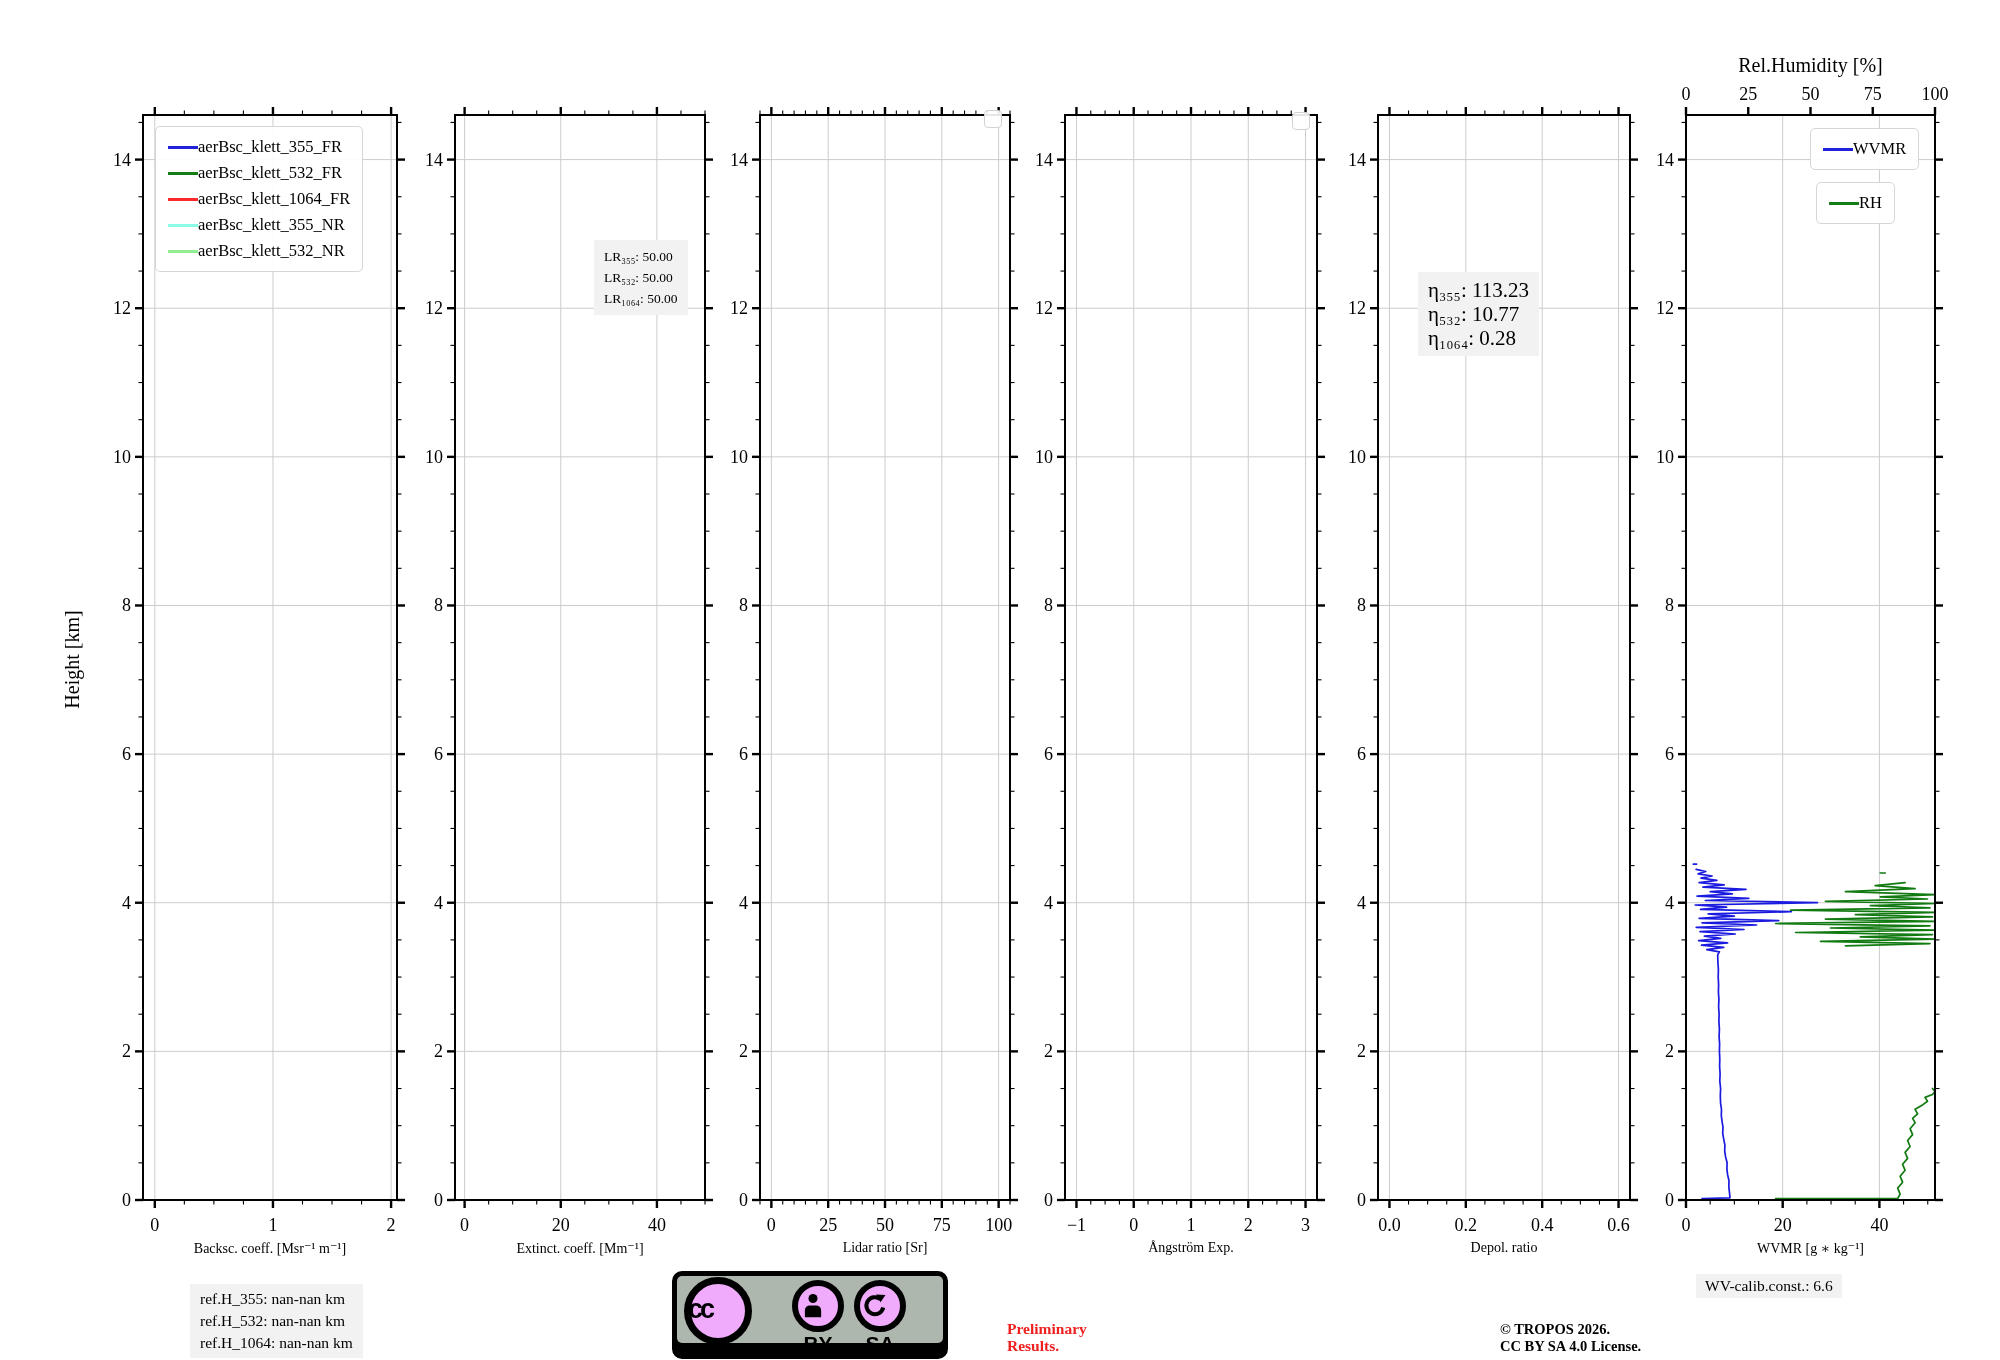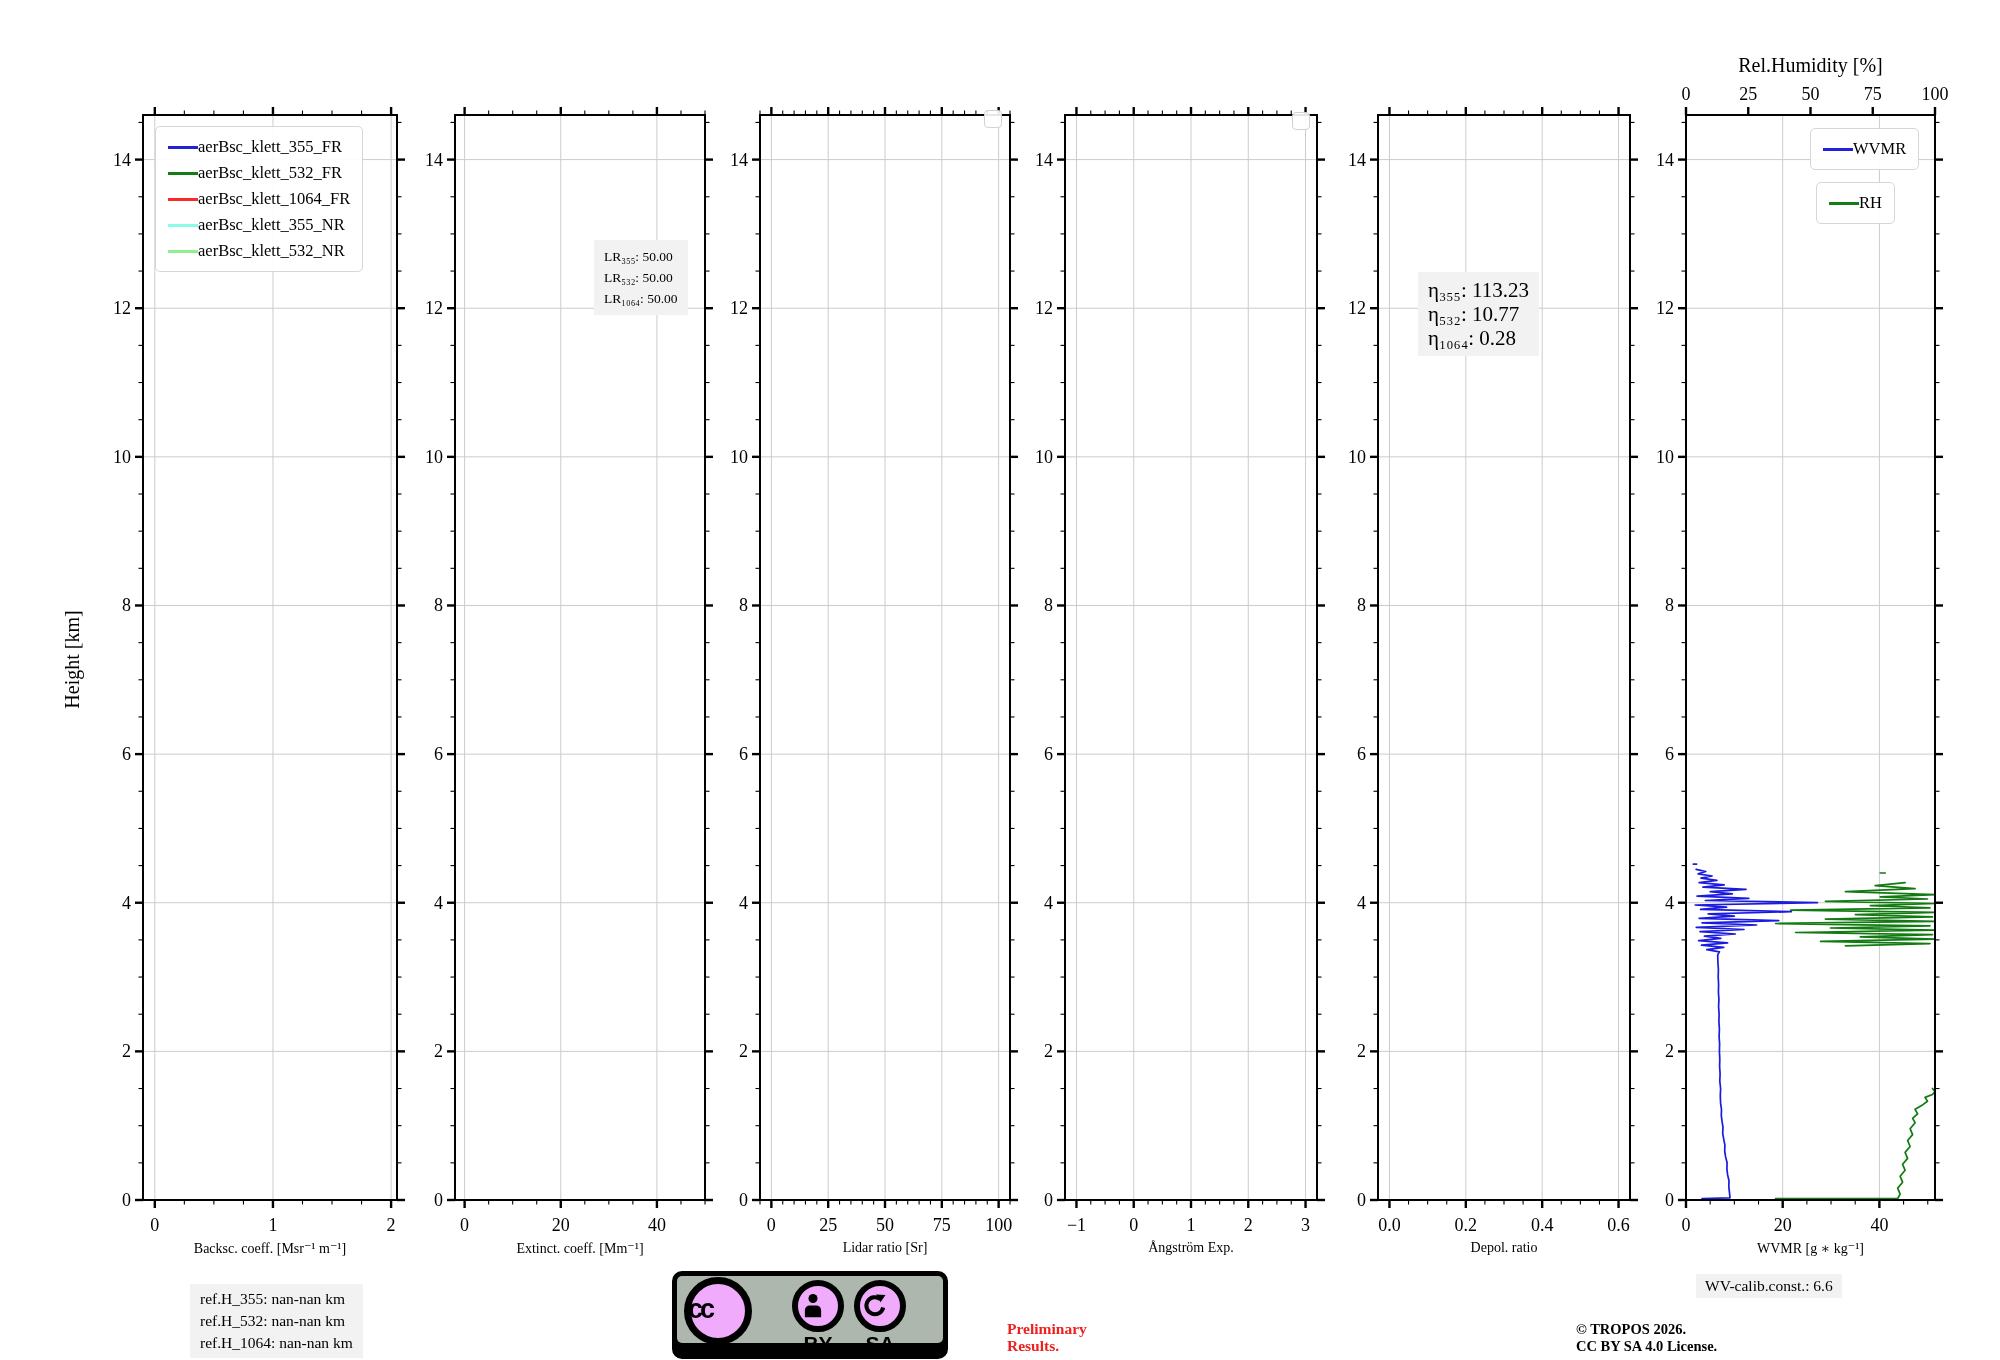--- a/index.html
+++ b/index.html
@@ -821,18 +821,18 @@
     <div class="cc-label cc-sa">SA</div>
   </div>
 
   <div class="abs prelim" style="left:1007px;top:1320px;">
     <div>Preliminary</div>
     <div>Results.</div>
   </div>
 
   <div class="abs wvbox" style="left:1696px;top:1274px;">WV-calib.const.: 6.6</div>
 
-  <div class="abs copyright" style="left:1576px;top:1321px;">
+  <div class="abs copyright" style="left:1500px;top:1321px;">
     <div>© TROPOS 2026.</div>
     <div>CC BY SA 4.0 License.</div>
   </div>
 
 </div>
 
 </body></html>

